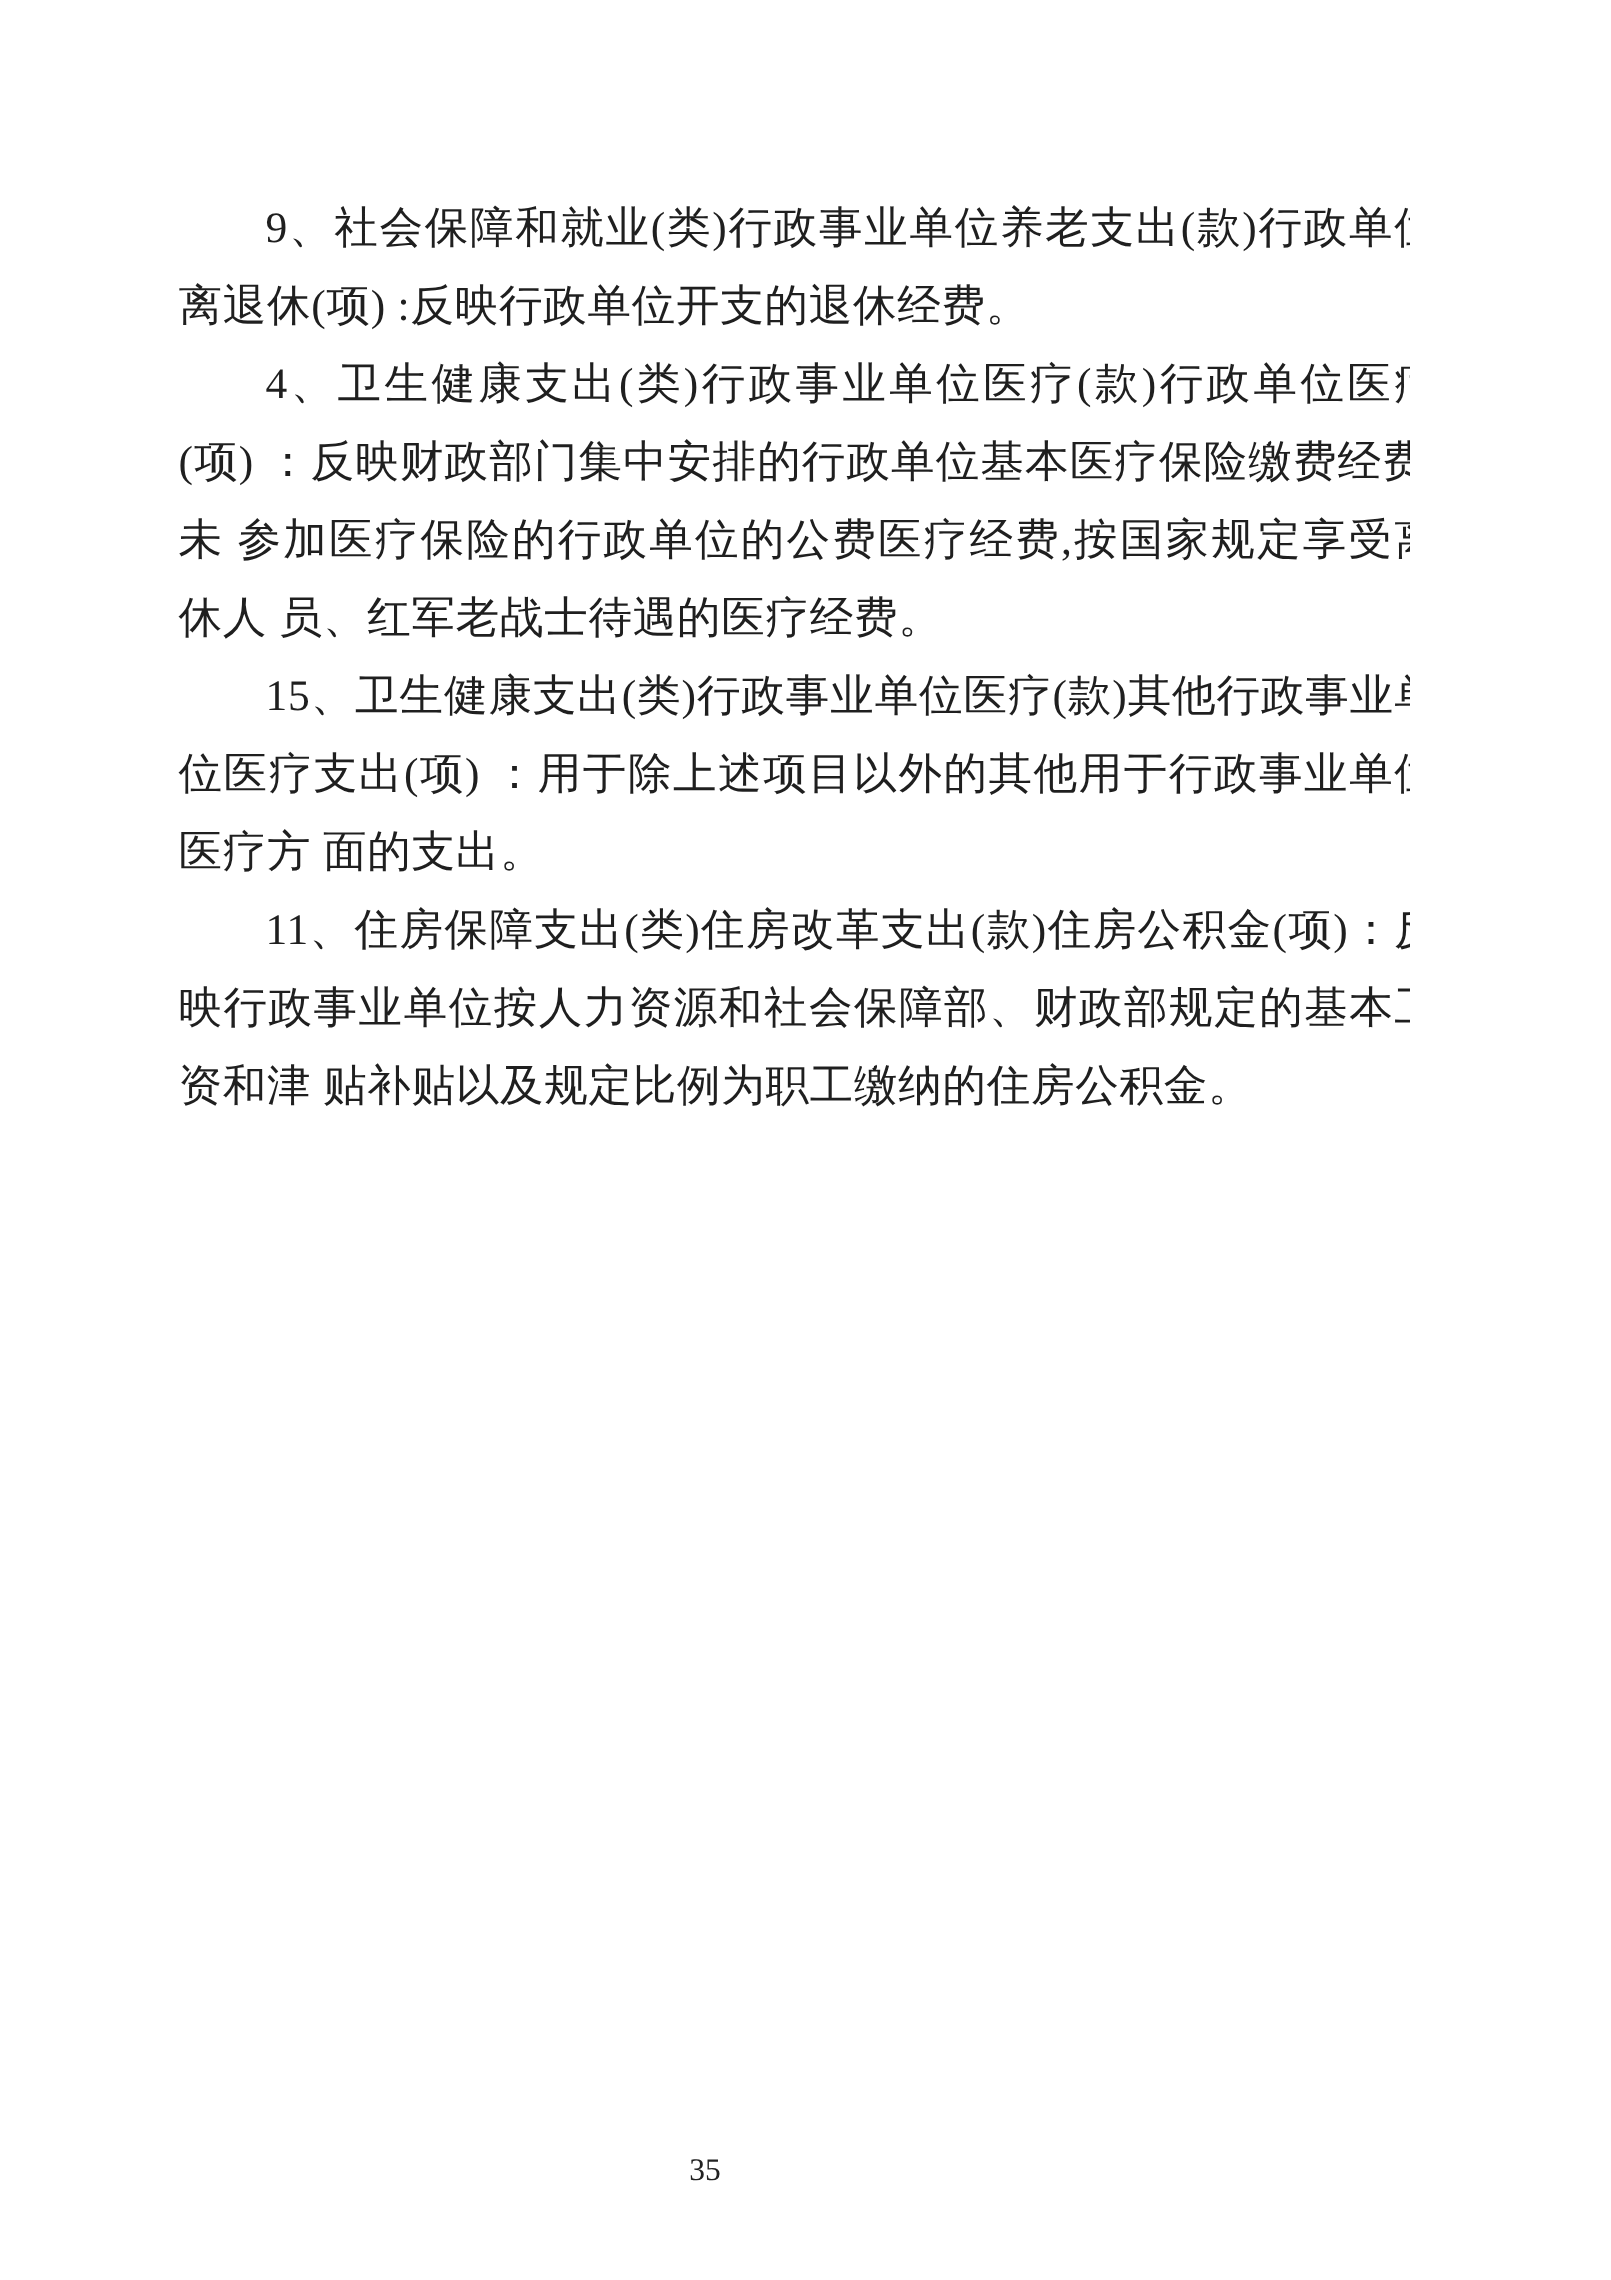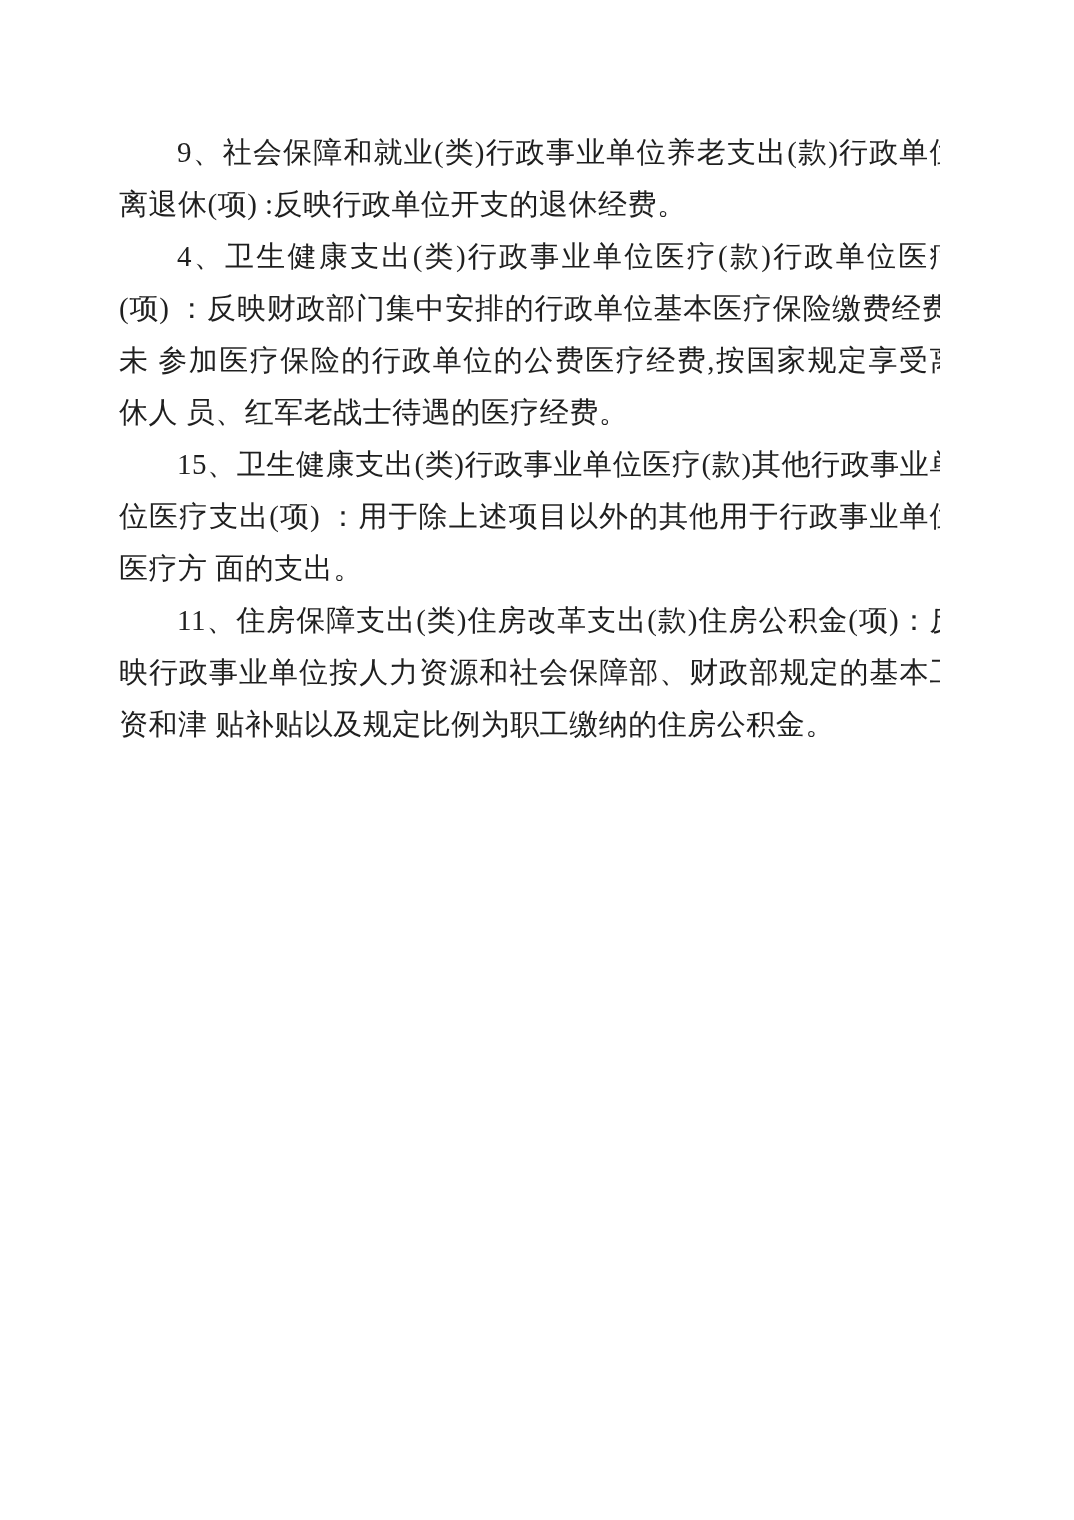--- a/index.html
+++ b/index.html
@@ -45,13 +45,14 @@
 </head>
 <body>
 
 <div class="page">
   <div class="text-block">
     <p>9、社会保障和就业(类)行政事业单位养老支出(款)行政单位离退休(项) :反映行政单位开支的退休经费。</p>
     <p>4、卫生健康支出(类)行政事业单位医疗(款)行政单位医疗(项) ：反映财政部门集中安排的行政单位基本医疗保险缴费经费,未 参加医疗保险的行政单位的公费医疗经费,按国家规定享受离休人 员、红军老战士待遇的医疗经费。</p>
     <p>15、卫生健康支出(类)行政事业单位医疗(款)其他行政事业单位医疗支出(项) ：用于除上述项目以外的其他用于行政事业单位医疗方 面的支出。</p>
     <p>11、住房保障支出(类)住房改革支出(款)住房公积金(项)：反映行政事业单位按人力资源和社会保障部、财政部规定的基本工资和津 贴补贴以及规定比例为职工缴纳的住房公积金。</p>
   </div>
+  <div class="page-number">35</div>
 </div>
 
 </body></html>

